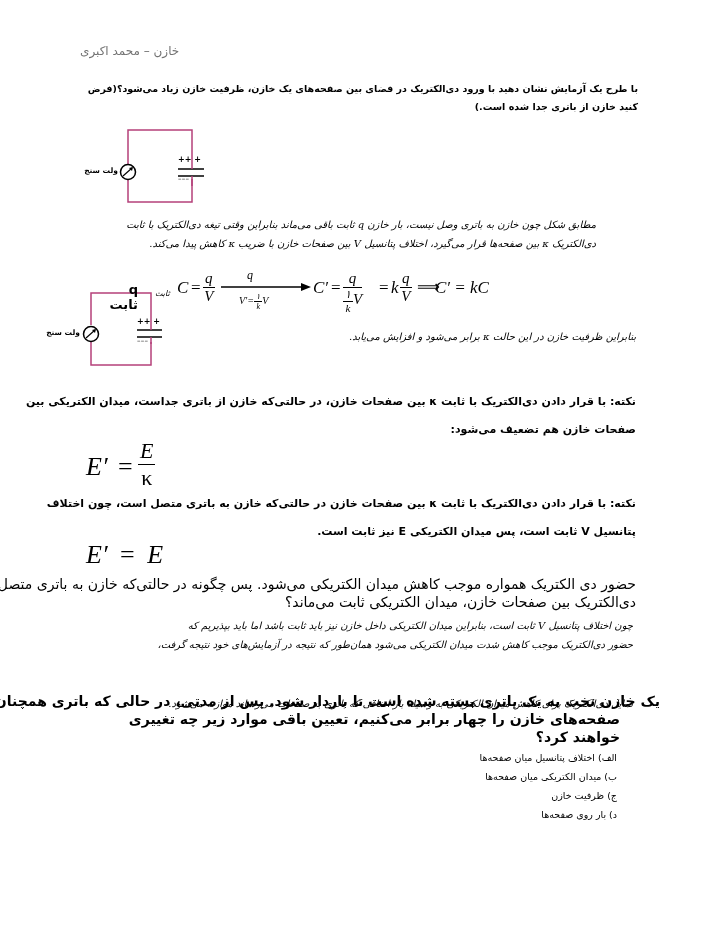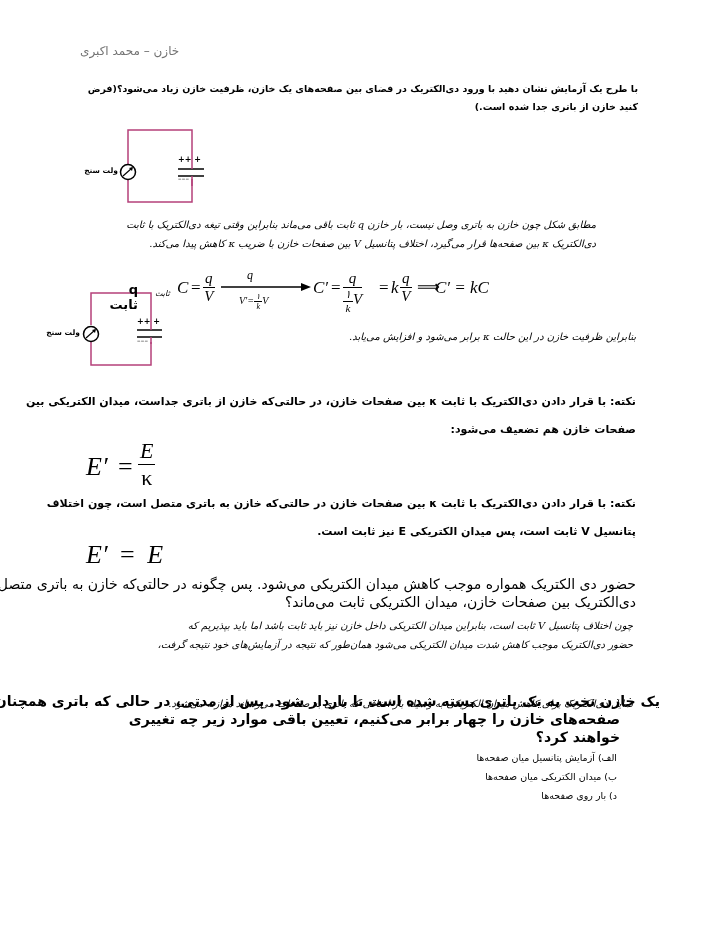--- a/index.html
+++ b/index.html
@@ -147,16 +147,17 @@
   <div style="white-space:nowrap;">حضور دی‌الکتریک موجب کاهش شدت میدان الکتریکی می‌شود همان‌طور که نتیجه در آزمایش‌های خود نتیجه گرفت،</div>
   <div style="white-space:nowrap;margin-top:40px;">تمایل دی‌الکتریک برای کاهش میدان الکتریکی به وسیله بار اضافی که باتری به صفحات می‌رساند موازنه می‌شود.</div>
 </div>
 
 <div class="abs rtl p-small" style="left:100px; top:692px; width:560px; font-weight:bold;">
   <div style="white-space:nowrap;">یک خازن تخت به یک باتری بسته شده است تا باردار شود. پس از مدتی، در حالی که باتری همچنان به خازن متصل است، فاصله بین</div>
   <div style="padding-right:40px;">صفحه‌های خازن را چهار برابر می‌کنیم، تعیین باقی موارد زیر چه تغییری خواهند کرد؟</div>
 </div>
 
 <div class="abs rtl" style="left:440px; top:748px; width:177px;">
-  <div class="list-item">الف) آزمایش پتانسیل میان صفحه‌ها</div>
+  <div class="list-item">الف) اختلاف پتانسیل میان صفحه‌ها</div>
   <div class="list-item">ب) میدان الکتریکی میان صفحه‌ها</div>
+  <div class="list-item">ج) ظرفیت خازن</div>
   <div class="list-item">د) بار روی صفحه‌ها</div>
 </div>
 
 </body></html>

